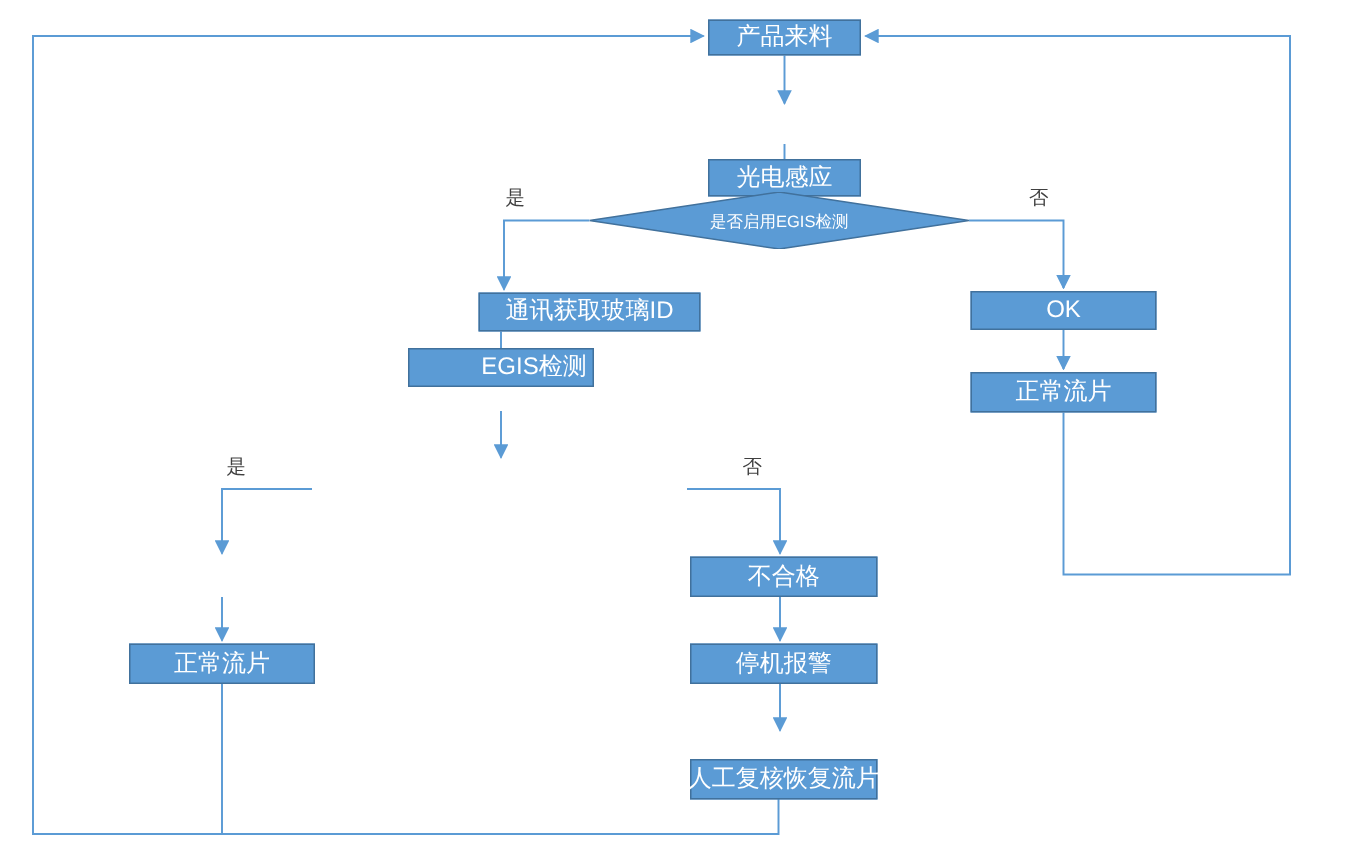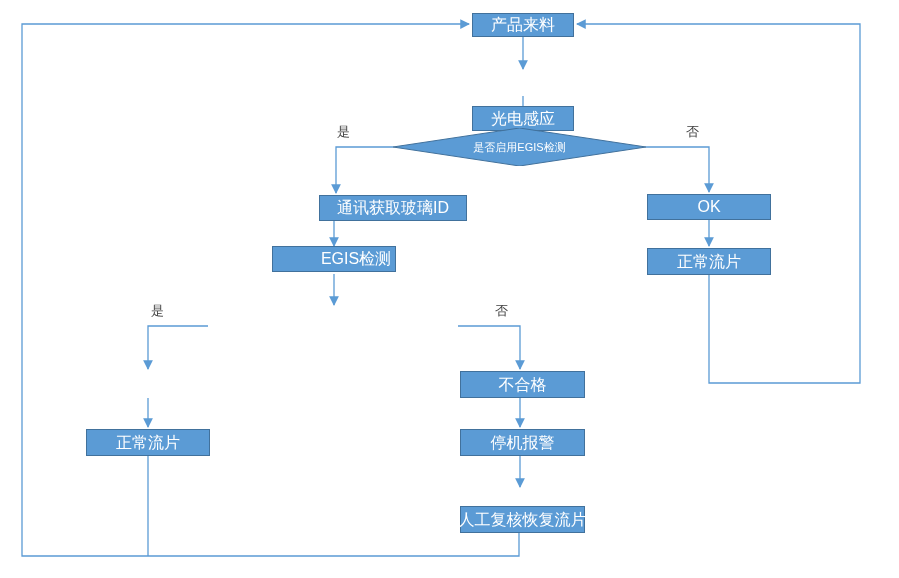--- a/index.html
+++ b/index.html
@@ -104,21 +104,21 @@
     <svg width="253" height="38" viewBox="0 0 253 38">
       <polygon points="0,19 126.5,0 253,19 126.5,38" fill="#5B9BD5" stroke="#41719C" stroke-width="1"></polygon>
     </svg>
     <span class="diamond-label">是否启用EGIS检测</span>
   </div>
 
   <div class="node" style="left:272px; top:195px; width:148px; height:26px;margin-left:47px;">
     <span>通讯获取玻璃ID</span>
   </div>
 
-  <div class="node" style="left:272px; top:246px; width:124px; height:26px;padding-left:44px;">
+  <div class="node" style="left:272px; top:232px; width:124px; height:26px;padding-left:44px;">
     <span>EGIS检测</span>
   </div>
 
 
 
   <div class="node" style="left:86px; top:429px; width:124px; height:27px;">
     <span>正常流片</span>
   </div>
 
   <div class="node" style="left:460px; top:429px; width:125px; height:27px;">

